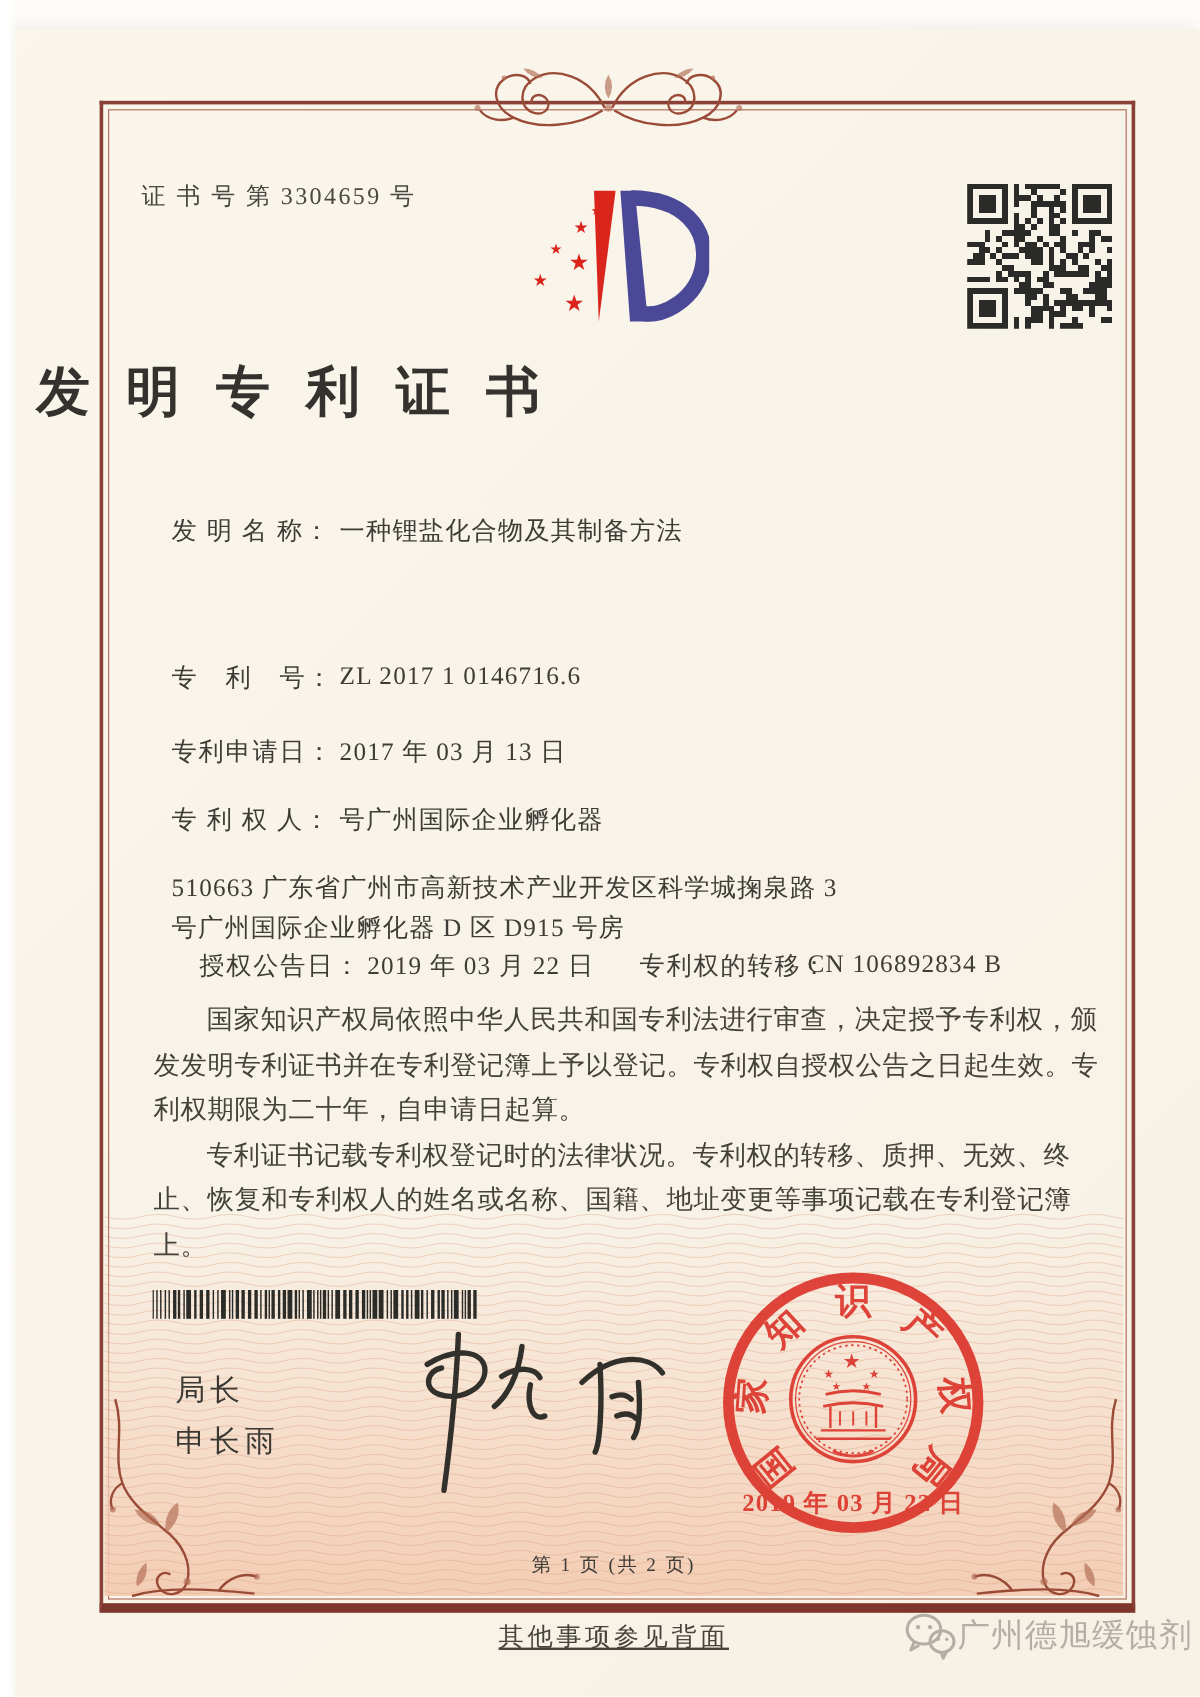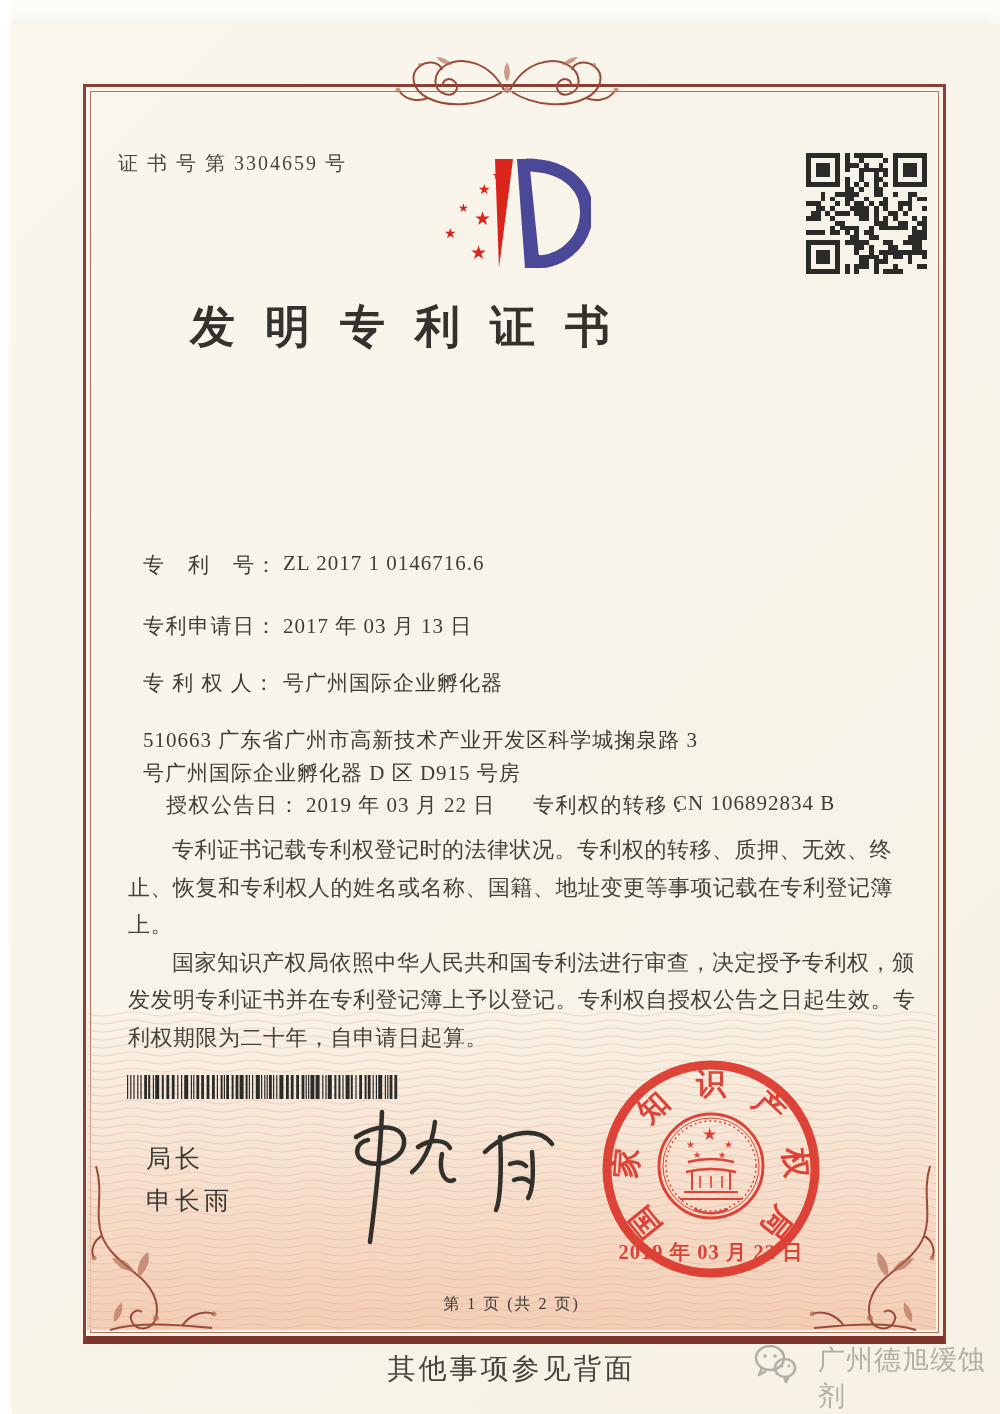--- a/index.html
+++ b/index.html
@@ -23,21 +23,21 @@
   .wave-zone svg{position:absolute;left:0;top:0;}
   #waves path{fill:none;stroke:#d99b79;stroke-width:0.7;opacity:0.45;}
 
   .cert-no{position:absolute;left:118px;top:150px;font-size:20px;color:#4a4742;letter-spacing:2px;}
 
   .logo{position:absolute;left:436px;top:149px;}
   .logo text{font-family:"DejaVu Sans",sans-serif;}
 
   .qr{position:absolute;left:806px;top:153px;}
 
-  .title{position:absolute;left:0;top:297px;width:800px;text-align:center;
+  .title{position:absolute;left:0;top:297px;width:800px;text-align:left;
          font-size:45px;font-weight:600;color:#34322e;letter-spacing:30px;text-indent:30px;}
 
   
   .row{position:absolute;left:143px;display:flex;font-size:21px;color:#3f3c37;}
   .row .lab{width:140px;flex-shrink:0;white-space:pre;letter-spacing:1.5px;}
   .row .val{letter-spacing:1px;white-space:pre;}
   .addr .vblock div{letter-spacing:1px;line-height:33px;white-space:pre;}
   .pair{display:flex;}
   .pair1{width:367px;margin-left:23px;}
 
@@ -55,23 +55,23 @@
 
   .seal{position:absolute;left:598px;top:1056px;opacity:0.92;}
   #seal-arc text{fill:#dc362c;font-size:30px;font-weight:bold;}
   .seal .emblem path,.seal .emblem circle{stroke:#dc362c;fill:none;}
   .seal .star{fill:#dc362c;font-family:"DejaVu Sans",sans-serif;}
   .seal-date{fill:#dc362c;font-size:20.5px;font-weight:bold;letter-spacing:1px;}
 
   .page-num{position:absolute;left:83px;top:1294px;width:857px;text-align:center;
          font-size:16px;color:#3e3b36;letter-spacing:2px;}
   .back-note{position:absolute;left:83px;top:1350px;width:857px;text-align:center;
-         font-size:28px;color:#46433d;letter-spacing:3px;}
-
-  .watermark{position:absolute;left:752px;top:1342px;display:flex;gap:20px;
+         font-size:21px;color:#46433d;letter-spacing:3px;text-decoration:underline;}
+
+  .watermark{position:absolute;left:752px;top:1342px;display:flex;align-items:center;gap:0;
          color:#b3aea6;font-size:27px;letter-spacing:1px;}
   .watermark svg{flex-shrink:0;}
 
   .ornament path{fill:none;stroke:#9a4b38;stroke-width:2px;}
   .ornament .fil{fill:#b06a52;stroke:none;opacity:0.65;}
   .top-orn{position:absolute;left:352px;top:52px;}
   .corner-l{position:absolute;left:86px;top:1162px;}
   .corner-r{position:absolute;left:808px;top:1162px;transform:scaleX(-1);}
 </style>
 </head>
@@ -412,20 +412,24 @@
       <rect x="18" y="0" width="7" height="7" fill="#2a2a28"></rect>
       <rect x="19" y="1" width="5" height="5" fill="#f8f3e8"></rect>
       <rect x="20" y="2" width="3" height="3" fill="#2a2a28"></rect>
       <rect x="0" y="18" width="7" height="7" fill="#2a2a28"></rect>
       <rect x="1" y="19" width="5" height="5" fill="#f8f3e8"></rect>
       <rect x="2" y="20" width="3" height="3" fill="#2a2a28"></rect>
     </svg>
 
   <div class="title">发明专利证书</div>
 
+  <div class="row" style="top:428px">
+    <span class="lab">发 明 名 称：</span>
+    <span class="val">一种锂盐化合物及其制备方法</span>
+  </div>
   <div class="row" style="top:551px">
     <span class="lab">专　利　号：</span>
     <span class="val">ZL 2017 1 0146716.6</span>
   </div>
   <div class="row" style="top:612px">
     <span class="lab">专利申请日：</span>
     <span class="val">2017 年 03 月 13 日</span>
   </div>
   <div class="row" style="top:669px">
     <span class="lab">专 利 权 人：</span>
@@ -442,22 +446,22 @@
       <span class="lab">授权公告日：</span>
       <span class="val">2019 年 03 月 22 日</span>
     </span>
     <span class="pair">
       <span class="lab">专利权的转移：</span>
       <span class="val">CN 106892834 B</span>
     </span>
   </div>
 
   <div class="body-text">
+    <p>国家知识产权局依照中华人民共和国专利法进行审查，决定授予专利权，颁发发明专利证书并在专利登记簿上予以登记。专利权自授权公告之日起生效。专利权期限为二十年，自申请日起算。</p>
     <p>专利证书记载专利权登记时的法律状况。专利权的转移、质押、无效、终止、恢复和专利权人的姓名或名称、国籍、地址变更等事项记载在专利登记簿上。</p>
-    <p>国家知识产权局依照中华人民共和国专利法进行审查，决定授予专利权，颁发发明专利证书并在专利登记簿上予以登记。专利权自授权公告之日起生效。专利权期限为二十年，自申请日起算。</p>
   </div>
 
   <svg class="barcode" id="barcode" width="273" height="25">
       <rect x="0" y="0" width="1.2" height="24" fill="#2b2b28"></rect>
       <rect x="3.2" y="0" width="1.2" height="24" fill="#2b2b28"></rect>
       <rect x="6.4" y="0" width="1.2" height="24" fill="#2b2b28"></rect>
       <rect x="10.2" y="0" width="1.2" height="24" fill="#2b2b28"></rect>
       <rect x="13.399999999999999" y="0" width="1.2" height="24" fill="#2b2b28"></rect>
       <rect x="17.2" y="0" width="2.8" height="24" fill="#2b2b28"></rect>
       <rect x="21.2" y="0" width="2" height="24" fill="#2b2b28"></rect>

